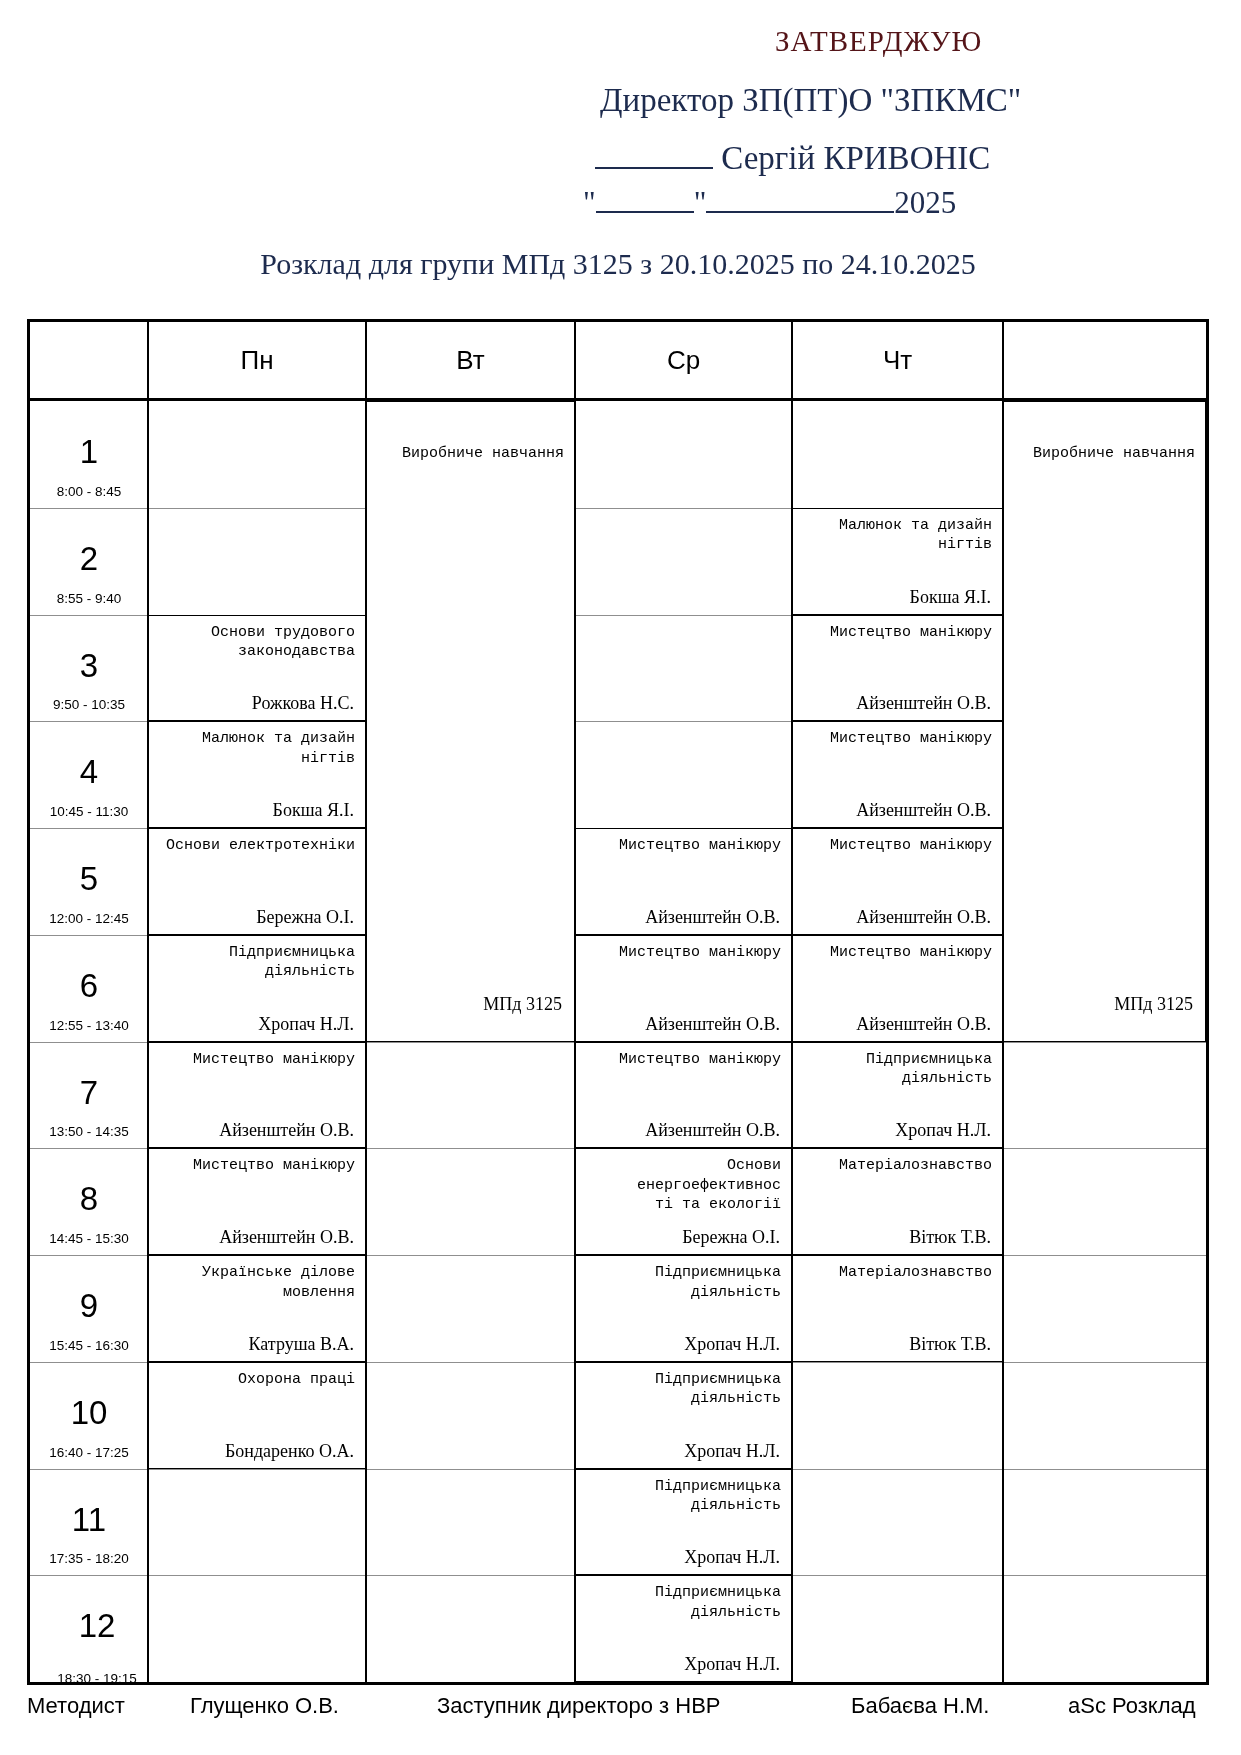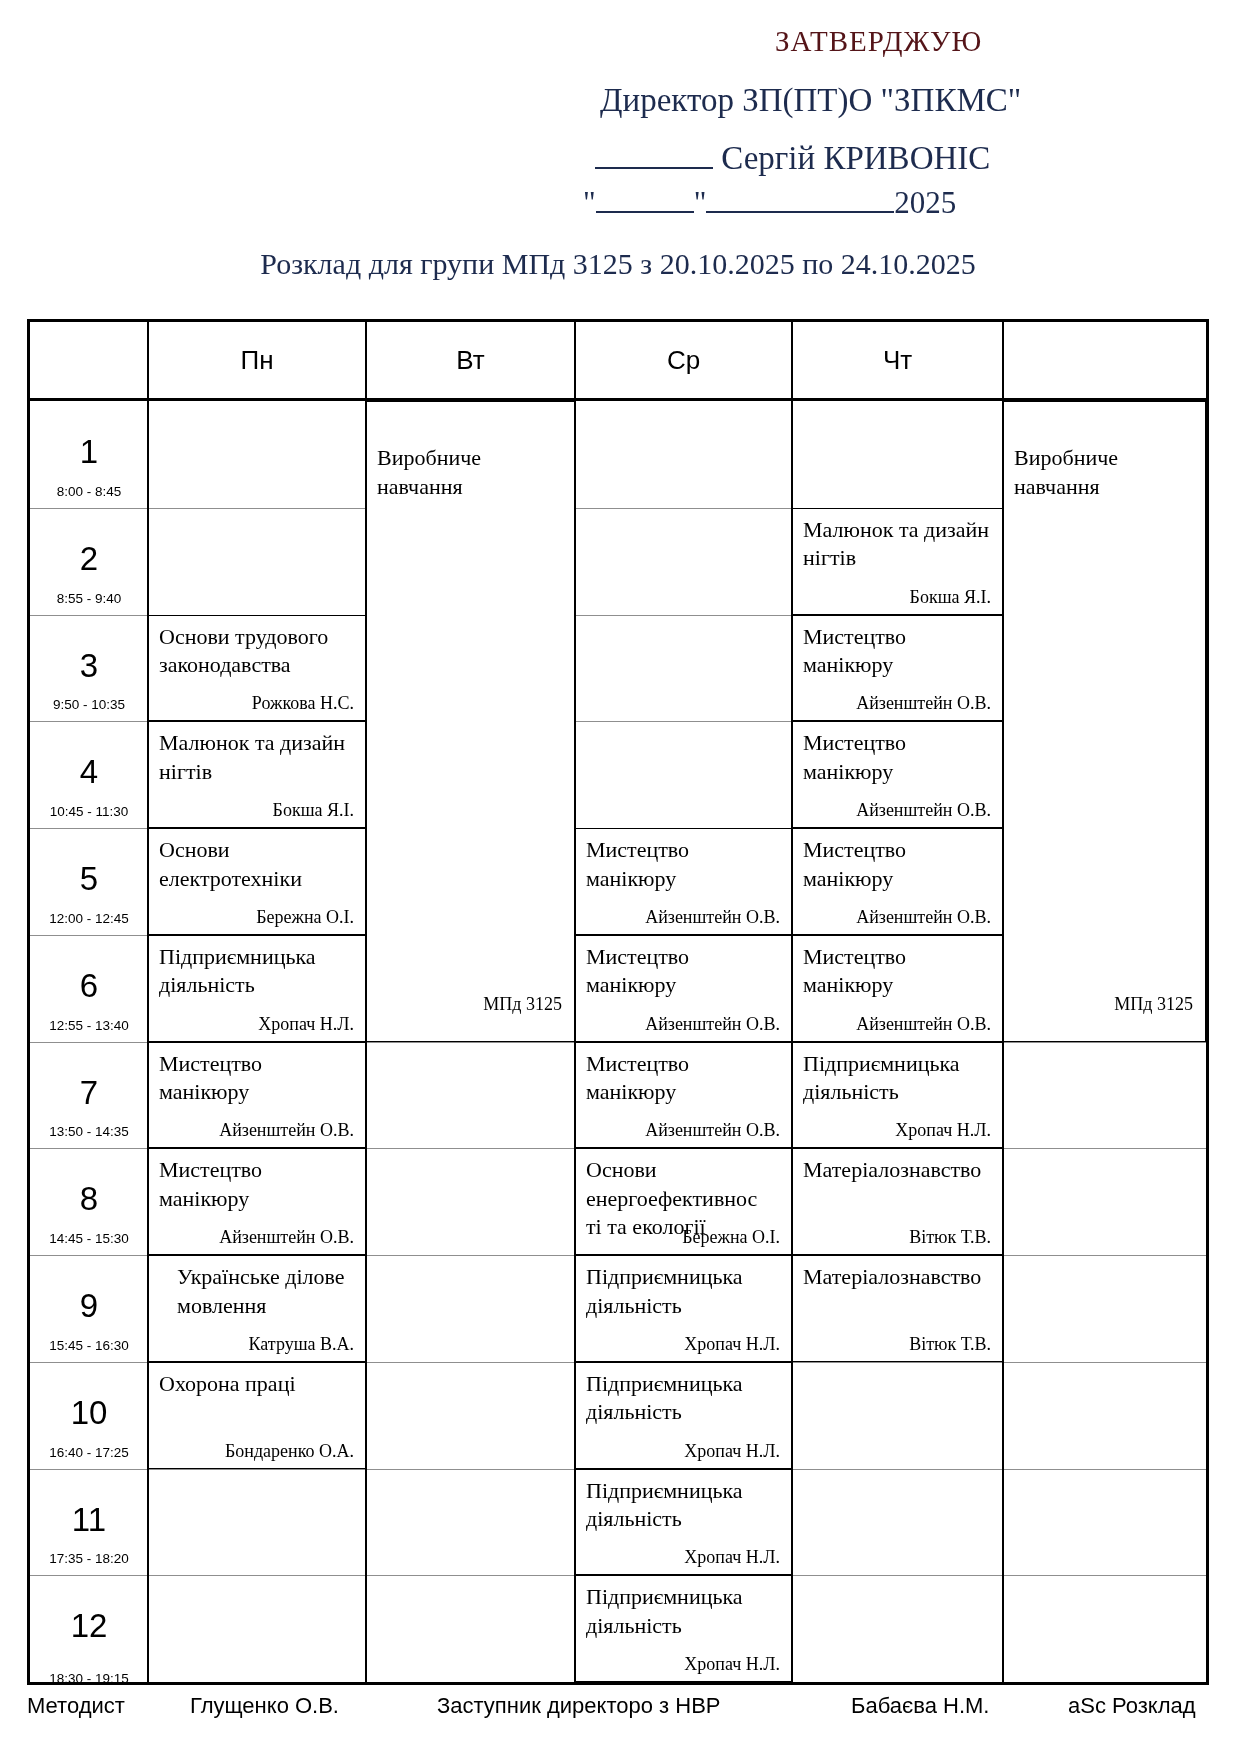--- a/index.html
+++ b/index.html
@@ -24,21 +24,21 @@
        font-family:"Liberation Sans",sans-serif;font-size:26px;z-index:5;}
   .hline{position:absolute;left:0;right:0;top:76px;height:3px;background:#000;z-index:25;}
   .vline{position:absolute;top:0;bottom:0;width:2px;background:#000;z-index:30;}
   .rowline{position:absolute;left:0;right:0;height:1px;background:#8f8f8f;z-index:10;}
   .period{position:absolute;z-index:15;}
   .pnum{position:absolute;top:34px;left:0;right:0;text-align:center;
         font-family:"Liberation Sans",sans-serif;font-size:33px;line-height:1;}
   .ptime{position:absolute;bottom:9px;left:0;right:0;text-align:center;
          font-family:"Liberation Sans",sans-serif;font-size:13.5px;}
   .box{position:absolute;border:1px solid #000;background:#fff;box-sizing:border-box;z-index:20;}
-  .subj{padding:7px 10px 0;text-align:left;font-size:22px;line-height:1.3;white-space:pre-line;}
+  .subj{padding:7px 10px 0;text-align:right;font-size:15px;line-height:1.3;white-space:pre-line;font-family:Liberation Mono, monospace;}
   .subj.merged{padding-top:42px;}
   .tchr{position:absolute;right:11px;bottom:6px;font-size:18px;white-space:nowrap;}
   .grp{position:absolute;right:12px;bottom:26px;font-size:18px;white-space:nowrap;}
   
   .footer{left:0;top:1693px;width:1241px;height:30px;}
   .fitem{position:absolute;top:0;font-family:"Liberation Sans",sans-serif;font-size:22px;white-space:nowrap;}
 </style>
 </head>
 <body>
 
@@ -108,21 +108,21 @@
         <div class="ptime">15:45 - 16:30</div>
       </div>
       <div class="period" style="left: 0px; width: 118px; top: 1039.75px; height: 106.75px;">
         <div class="pnum">10</div>
         <div class="ptime">16:40 - 17:25</div>
       </div>
       <div class="period" style="left: 0px; width: 118px; top: 1146.5px; height: 106.75px;">
         <div class="pnum">11</div>
         <div class="ptime">17:35 - 18:20</div>
       </div>
-      <div class="period" style="left: 0px; width: 118px; top: 1253.25px; height: 120px;">
+      <div class="period" style="left: 8px; width: 118px; top: 1253.25px; height: 120px;">
         <div class="pnum">12</div>
         <div class="ptime">18:30 - 19:15</div>
       </div>
       <div class="box" style="left: 118px; width: 218px; top: 292.5px; height: 106.75px;">
         <div class="subj">Основи трудового законодавства</div>
         <div class="tchr">Рожкова Н.С.</div>
       </div>
       <div class="box" style="left: 118px; width: 218px; top: 399.25px; height: 106.75px;">
         <div class="subj">Малюнок та дизайн нігтів</div>
         <div class="tchr">Бокша Я.І.</div>

